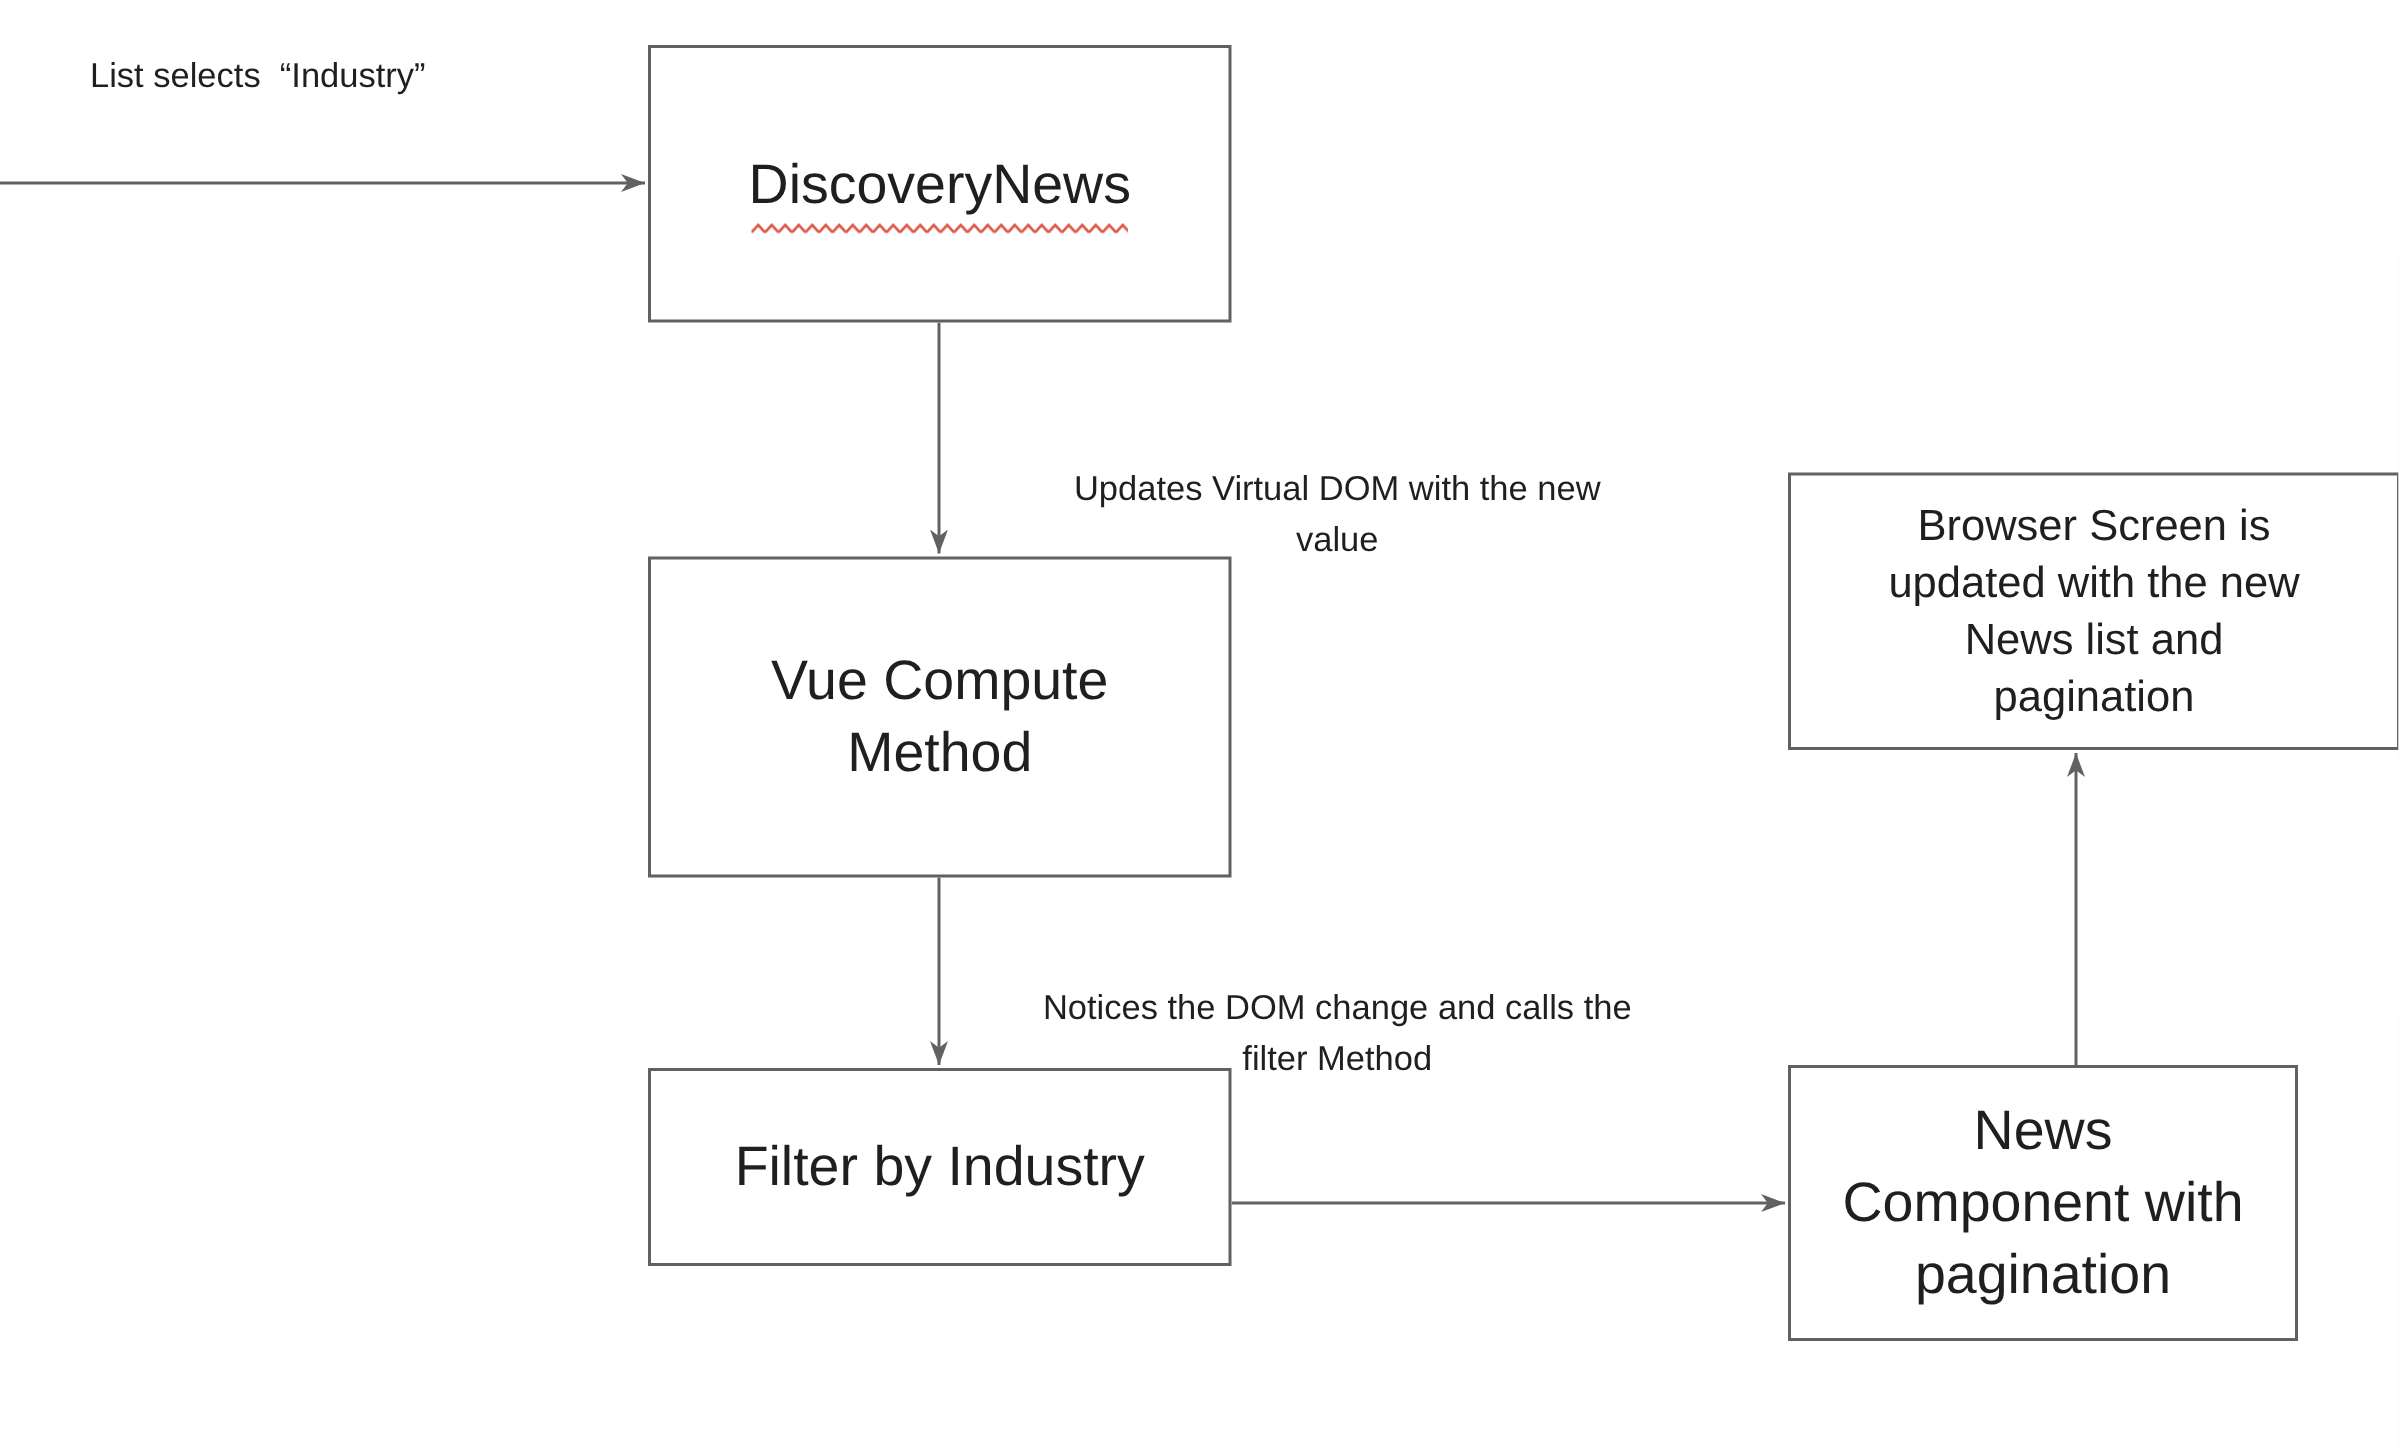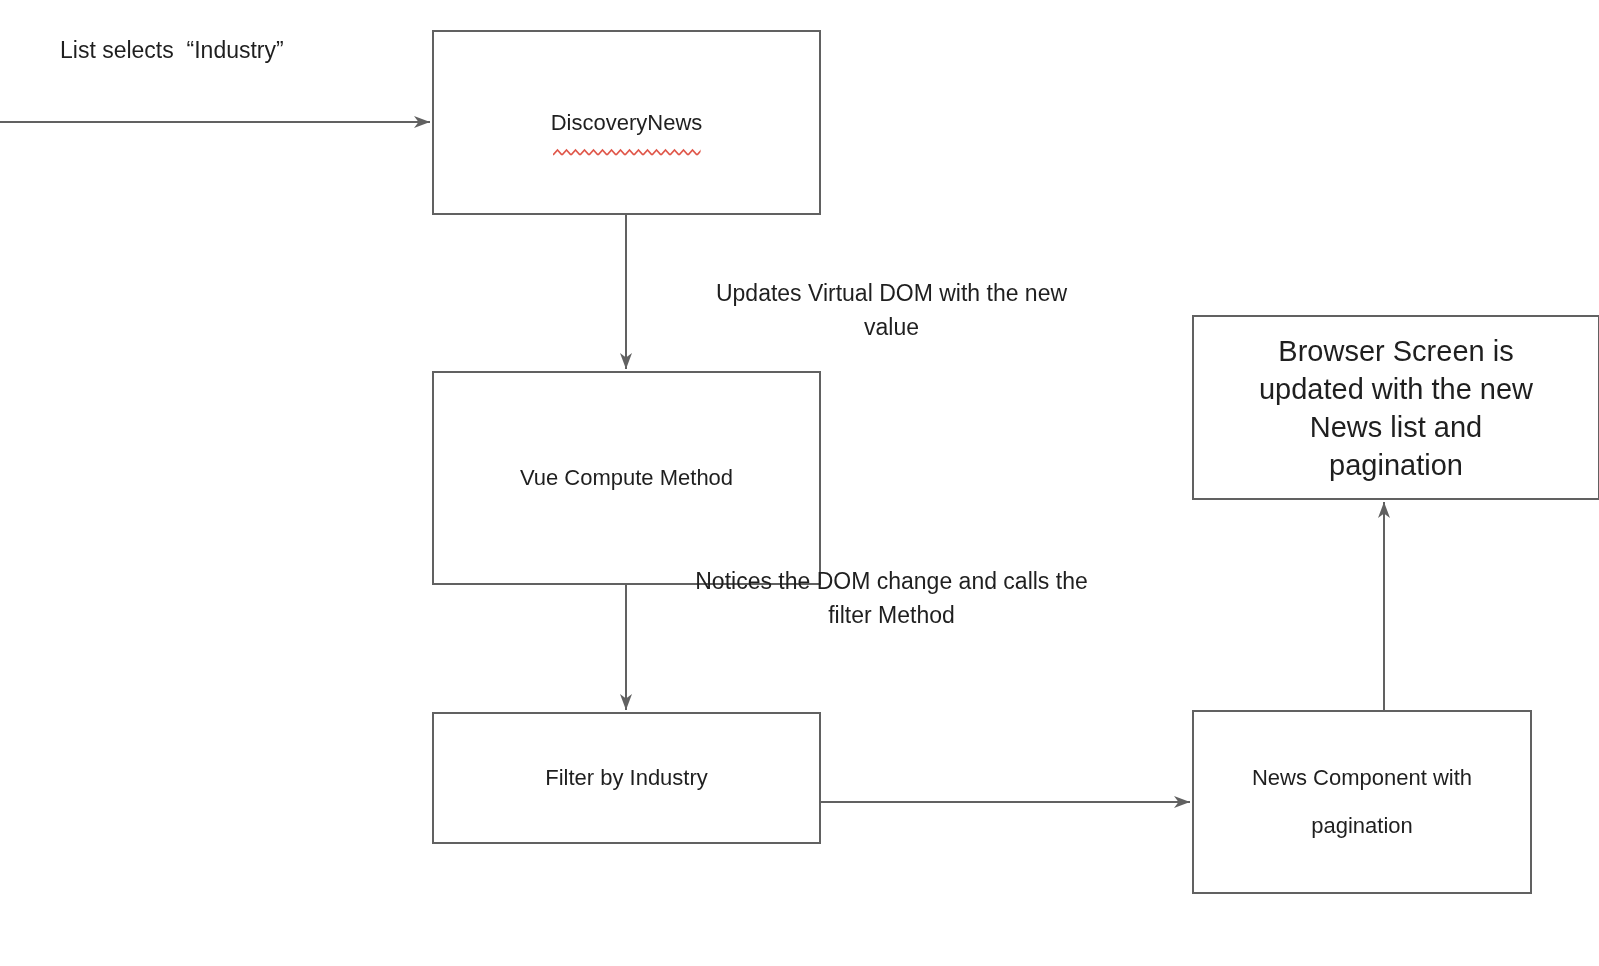--- a/index.html
+++ b/index.html
@@ -24,39 +24,39 @@
     position:absolute;
     border:2px solid var(--color-border,#616161);
     background:var(--color-background,#ffffff);
     display:flex;align-items:center;justify-content:center;
     text-align:center;
   }
   .node-label{
     position:relative;
     display:inline-block;
     color:var(--color-text,#1f1f1f);
-    font-size:22px;
+    font-size:37px;
     line-height:48px;
   }
   .node-label.small{font-size:29px;line-height:38px;}
   .node-label.wrap-280{max-width:280px;}
   .node-label.wrap-312{max-width:312px;}
   .squiggle{
     position:absolute;left:2px;bottom:-10px;
     width:calc(100% - 4px);height:9px;
     overflow:visible;
   }
   .squiggle path{stroke:var(--color-squiggle,#e0574a);}
   .edge-label{
     position:absolute;
     color:var(--color-text,#1f1f1f);
     font-size:23px;
     line-height:34px;
   }
-  .edge-label.center{text-align:center;width:395px;}
+  .edge-label.center{text-align:center;width:395px;margin-top:32px;}
   .edge-label.nowrap{white-space:pre;}
 </style>
 </head>
 <body>
 
 <div class="canvas">
 
   <svg class="edges" width="1599" height="966" viewBox="0 0 1599 966" aria-hidden="true">
     <defs>
       <marker id="arrowhead" markerUnits="userSpaceOnUse" markerWidth="18" markerHeight="14" refX="16" refY="6" orient="auto">
@@ -97,16 +97,16 @@
   </div>
 
   <div class="node" style="left:1192px;top:710px;width:340px;height:184px">
     <span class="node-label wrap-280">News Component with pagination</span>
   </div>
 
   <div class="edge-label nowrap" style="left:60px;top:33px">List selects  “Industry”</div>
 
   <div class="edge-label center" style="left:694px;top:276px">Updates Virtual DOM with the new value</div>
 
-  <div class="edge-label center" style="left:694px;top:564px">Notices the DOM change and calls the filter Method</div>
+  <div class="edge-label center" style="left:694px;top:622px">Notices the DOM change and calls the filter Method</div>
 
 
 </div>
 
 </body></html>

